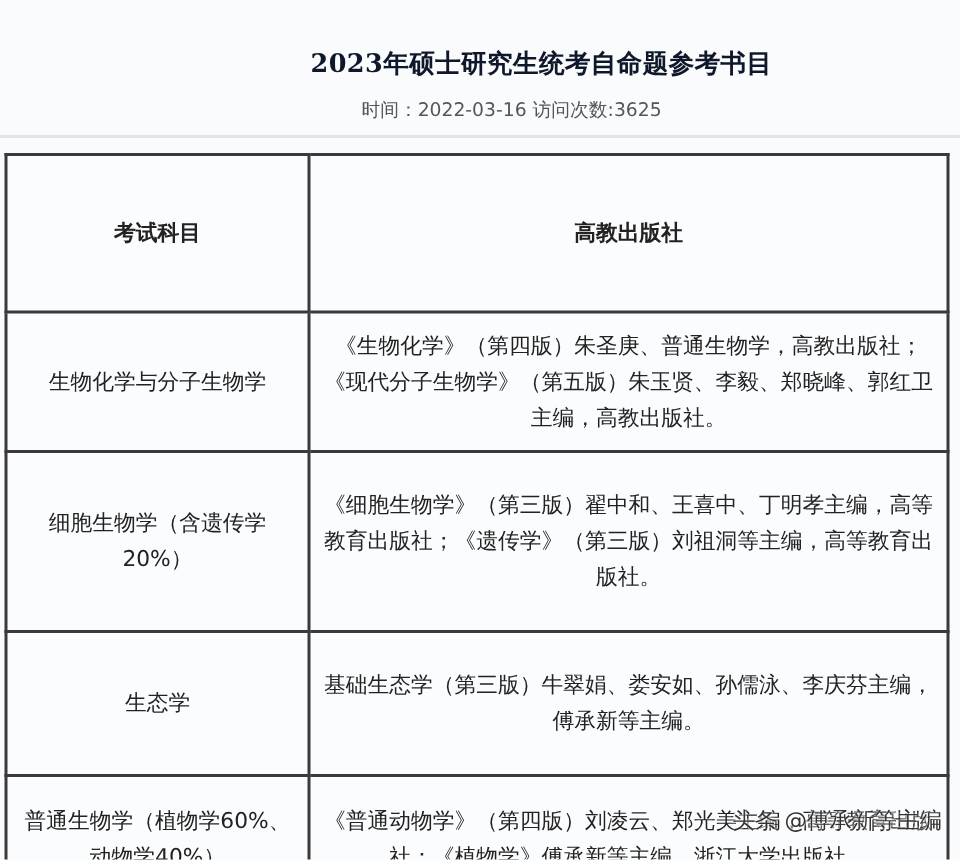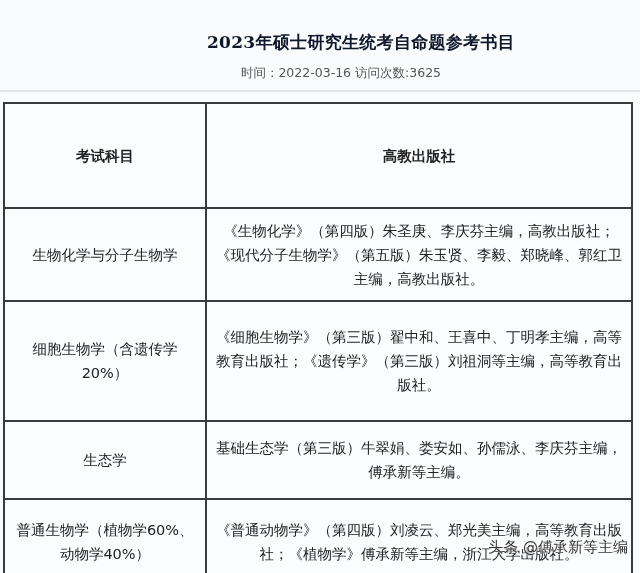--- a/index.html
+++ b/index.html
@@ -71,21 +71,21 @@
     }
     table.booklist th {
       font-weight: bold;
       font-size: 14.5px;
     }
     col.c1 { width: 202px; }
     col.c2 { width: 426px; }
     tr.r-head { height: 105px; }
     tr.r1 { height: 93px; }
     tr.r2 { height: 120px; }
-    tr.r3 { height: 78px; }
+    tr.r3 { height: 96px; }
     tr.r4 { height: 85px; }
     .books-cell { position: relative; }
     .watermark {
       position: absolute;
       right: 6px;
       bottom: 4px;
       font-size: 15px;
       color: #333;
       line-height: 18px;
       text-shadow: 0 0 2px #fff, 0 0 2px #fff;
@@ -105,21 +105,21 @@
       <col class="c1">
       <col class="c2">
     </colgroup>
   <tbody>
       <tr class="r-head">
     <th>考试科目</th>
     <th>高教出版社</th>
   </tr>
   <tr class="r1">
     <td>生物化学与分子生物学</td>
-    <td>《生物化学》（第四版）朱圣庚、李庆芬主编，高教出版社；《现代分子生物学》（第五版）朱玉贤、李毅、郑晓峰、郭红卫主编，高教出版社。</td>
+    <td>《生物化学》（第四版）朱圣庚、普通生物学，高教出版社；《现代分子生物学》（第五版）朱玉贤、李毅、郑晓峰、郭红卫主编，高教出版社。</td>
   </tr>
   <tr class="r2">
     <td>细胞生物学（含遗传学20%）</td>
     <td>《细胞生物学》（第三版）翟中和、王喜中、丁明孝主编，高等教育出版社；《遗传学》（第三版）刘祖洞等主编，高等教育出版社。</td>
   </tr>
   <tr class="r3">
     <td>生态学</td>
     <td>基础生态学（第三版）牛翠娟、娄安如、孙儒泳、李庆芬主编，傅承新等主编。</td>
   </tr>
   <tr class="r4">

